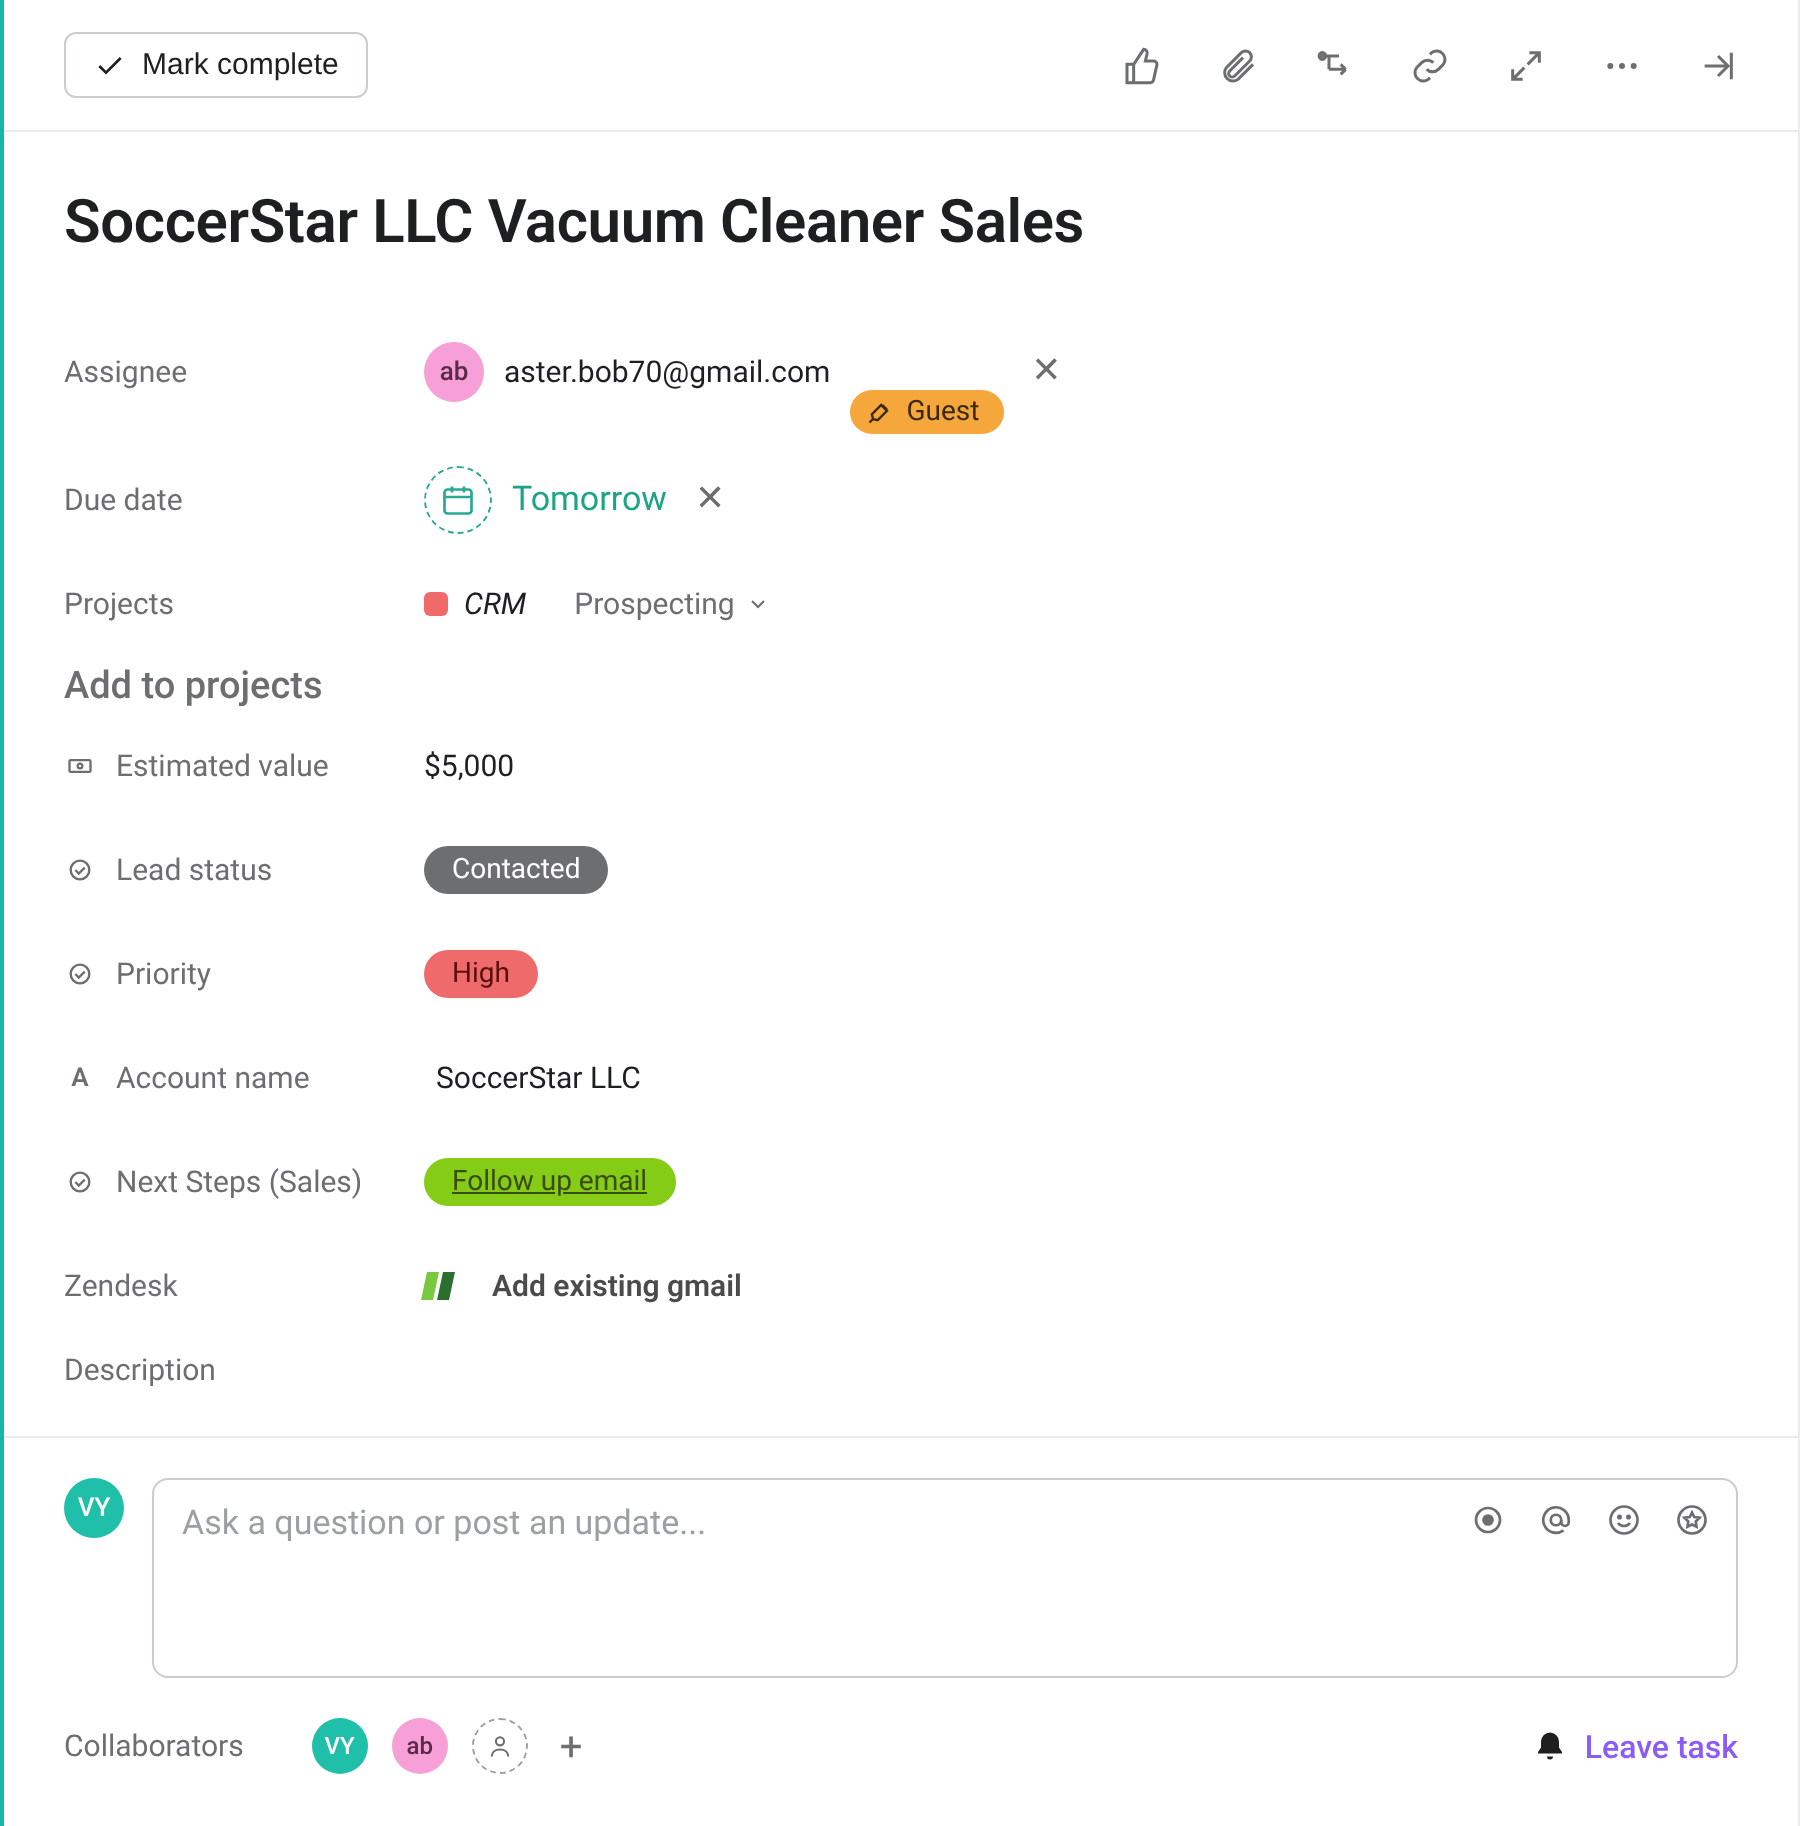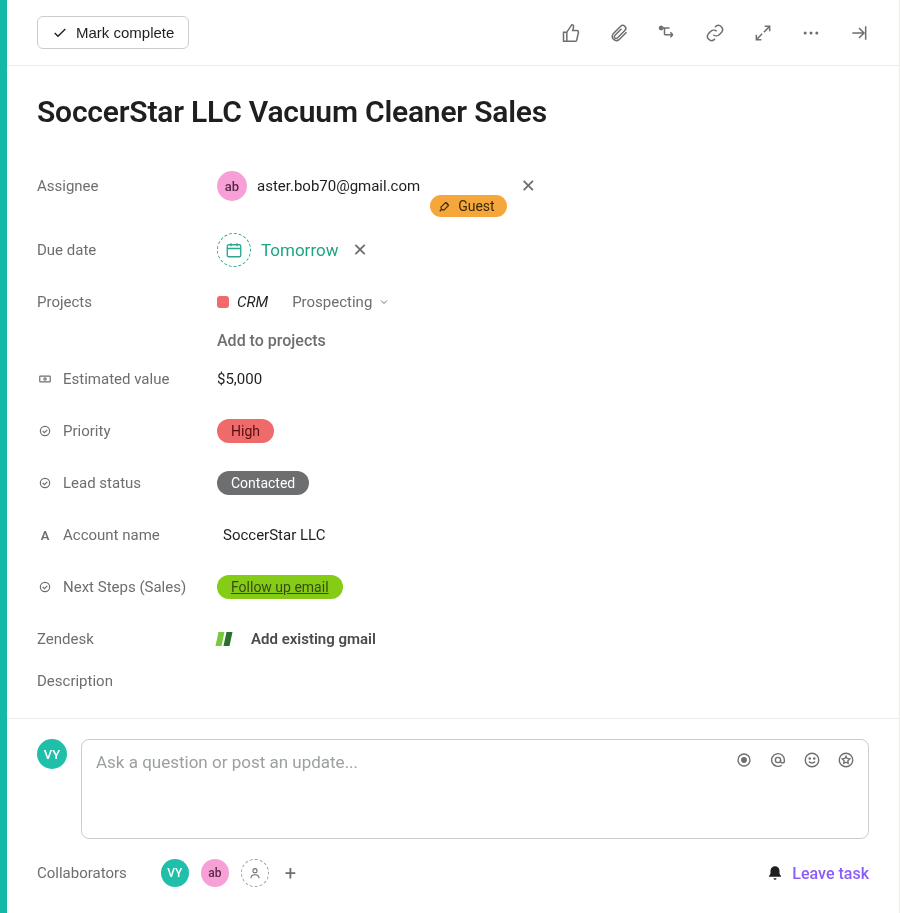--- a/index.html
+++ b/index.html
@@ -1,17 +1,17 @@
 <!DOCTYPE html>
 <html><head>
 <meta charset="utf-8">
 <style>
   * { box-sizing: border-box; margin: 0; padding: 0; }
   html, body { width: 900px; height: 913px; font-family: -apple-system, BlinkMacSystemFont, "Segoe UI", Roboto, sans-serif; color: #1e1f21; background: #fff; overflow: hidden; }
-  .page { display: flex; flex-direction: column; height: 100%; border-left:7px solid #14b8a6; border-right:1px solid #edeae9;}
+  .page { display: flex; flex-direction: column; height: 100%; border-left:2px solid #14b8a6; border-right:1px solid #edeae9;}
   
   .toolbar { display:flex; align-items:center; justify-content:space-between; padding:16px 30px; border-bottom:1px solid #edeae9;}
   .mark-btn { display:flex; align-items:center; gap:8px; border:1px solid #cfcbcb; border-radius:6px; padding:7px 14px; font-size:15px; color:#1e1f21; background:#fff; cursor:pointer;}
   .toolbar-icons { display:flex; align-items:center; gap:28px;}
   .ticon { width:20px; height:20px; color:#6d6e6f; cursor:pointer; display:flex; align-items:center; justify-content:center;}
   .ticon svg{width:20px;height:20px;}
   
   .body { flex:1 1 auto; overflow-y:scroll; padding:0 30px 20px 30px; position:relative;}
   .body::-webkit-scrollbar{width:13px;}
   .body::-webkit-scrollbar-thumb{background:#c1c1c1;border-radius:6px;}
@@ -26,21 +26,21 @@
   .av-pink{background:#f7a0d7;color:#5a2a49;}
   .av-teal{background:#1fbfa9;color:#fff;}
   .guest-badge{background:#f6a73b;color:#3a2a0b;border-radius:14px;padding:3px 12px 3px 8px;font-size:14px;display:inline-flex;align-items:center;gap:6px;margin-top:40px;}
   .x-remove{color:#6d6e6f;font-size:18px;cursor:pointer;line-height:1;padding:0 4px;}
   .date-icon{width:34px;height:34px;border:1px dashed #2aa894;border-radius:50%;display:flex;align-items:center;justify-content:center;color:#2aa894;}
   .date-icon svg{width:18px;height:18px;}
   .date-text{color:#1ba586;font-size:17px;}
   .project-chip{display:flex;align-items:center;gap:8px;font-style:italic;}
   .proj-dot{width:12px;height:12px;border-radius:3px;background:#f06a6a;}
   .stage-btn{color:#6d6e6f;font-size:15px;display:inline-flex;align-items:center;gap:6px;cursor:pointer;}
-  .add-proj{margin-left:180px;color:#6d6e6f;font-size:16px;font-weight:500;margin-top:-4px;margin-bottom:10px;}
+  .add-proj{color:#6d6e6f;font-size:19px;font-weight:500;margin-top:-4px;margin-bottom:10px;}
   .pill{border-radius:14px;padding:4px 14px;font-size:14px;display:inline-block;}
   .pill-gray{background:#6d6e6f;color:#fff;}
   .pill-red{background:#ef6a6a;color:#5a0f0f;}
   .pill-green{background:#84cc16;color:#3a4b0f;text-decoration:underline;}
   .zd-icon{width:20px;height:14px;display:inline-flex;gap:2px;}
   .zd-icon span{display:block;width:6px;height:14px;}
   .desc-label{font-size:15px;color:#6d6e6f;margin-top:10px;}
   
   .comment-area{border-top:1px solid #edeae9; padding:20px 30px 0 30px;}
   .comment-row{display:flex;gap:14px;align-items:flex-start;}
@@ -177,39 +177,39 @@
     </div>
 
     <div class="row">
       <div class="label">
         <span class="licon">
             <svg viewBox="0 0 24 24" fill="none" stroke="currentColor" stroke-width="2">
               <circle cx="12" cy="12" r="8"></circle>
               <polyline points="16 10 11 15 8 12"></polyline>
             </svg>
           </span>
-        <span>Priority</span>
-      </div>
-      <div class="value">
-          <span class="pill pill-red">High</span>
+        <span>Lead status</span>
+      </div>
+      <div class="value">
+          <span class="pill pill-gray">Contacted</span>
         </div>
     </div>
 
     <div class="row">
       <div class="label">
         <span class="licon">
             <svg viewBox="0 0 24 24" fill="none" stroke="currentColor" stroke-width="2">
               <circle cx="12" cy="12" r="8"></circle>
               <polyline points="16 10 11 15 8 12"></polyline>
             </svg>
           </span>
-        <span>Lead status</span>
-      </div>
-      <div class="value">
-          <span class="pill pill-gray">Contacted</span>
+        <span>Priority</span>
+      </div>
+      <div class="value">
+          <span class="pill pill-red">High</span>
         </div>
     </div>
 
     <div class="row">
       <div class="label">
         <span class="licon" style="font-weight:600;font-size:13px;">A</span>
         <span>Account name</span>
       </div>
       <div class="value">
           <span style="margin-left:6px;">SoccerStar LLC</span>

